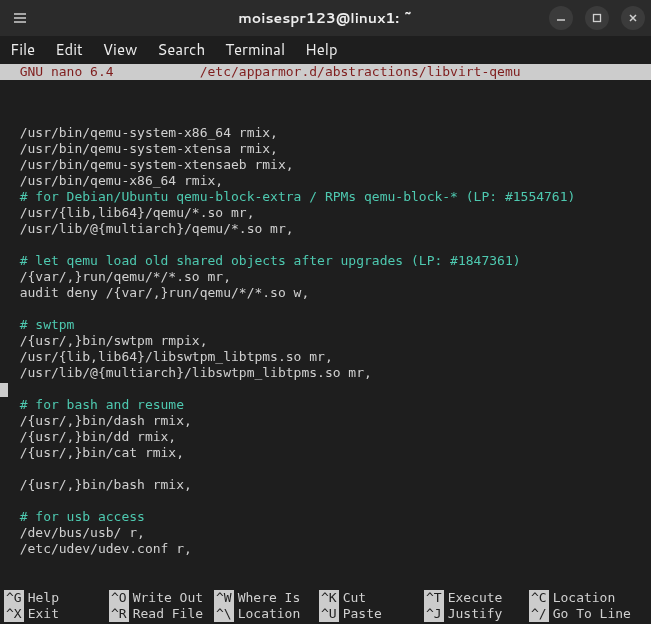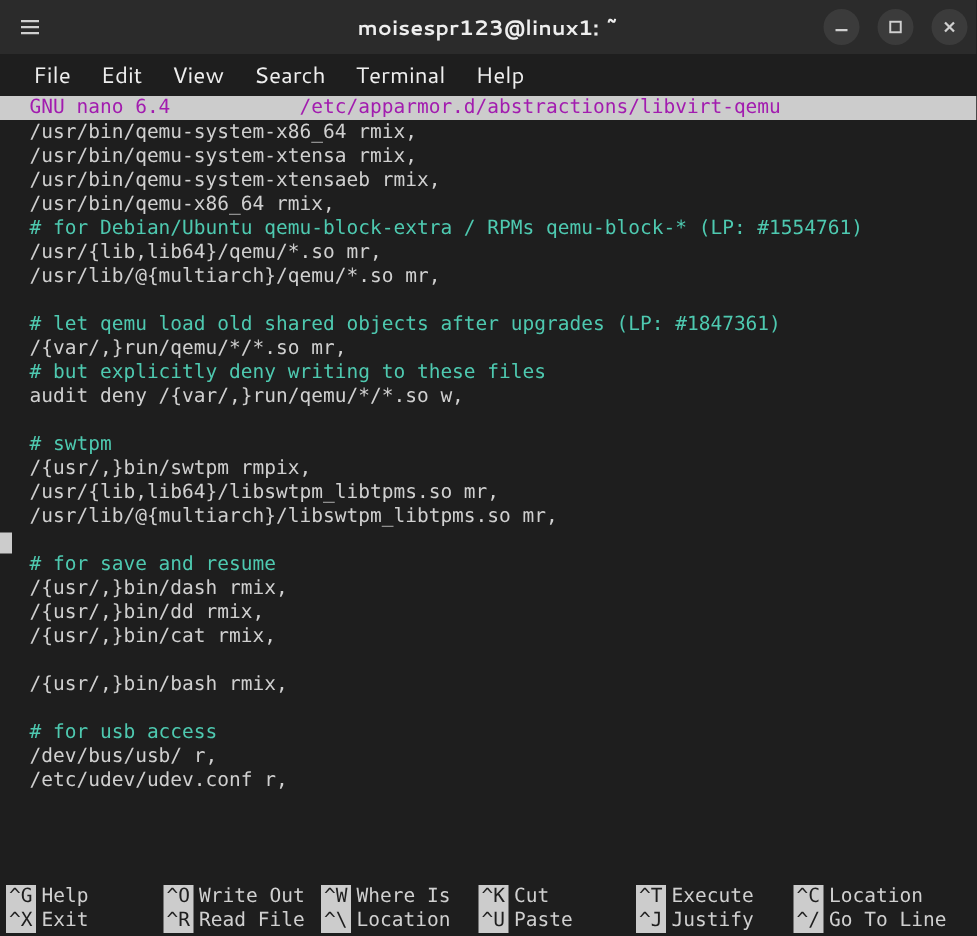--- a/index.html
+++ b/index.html
@@ -55,44 +55,45 @@
     align-items: center;
     justify-content: center;
     color: #d0d0d0;
   }
   .winbtn svg { width: 10px; height: 10px; }
   .menubar {
     height: 28px;
     background: #1e1e1e;
     display: flex;
     align-items: center;
-    padding: 0 12px;
+    padding: 0 0;
     gap: 0;
     font-family: Cantarell, sans-serif;
     font-size: 15px;
     color: #eeeeee;
     border-bottom: 1px solid #1e1e1e;
   }
   .menuitem {
     padding: 3px 10px;
     border-radius: 4px;
   }
   .headerline {
     background: #cccccc;
-    color: #a21caf;
+    color: #7f1d1d;
     height: 16px;
     line-height: 16px;
     padding: 0 4px;
     white-space: pre;
     font-size: 13px;
   }
   .editor {
     padding: 1px 4px;
     line-height: 16px;
     font-size: 13px;
+    margin-top: 44px;
   }
   .line { white-space: pre; height: 16px; }
   .comment { color: #4ec9b0; }
   .normal { color: #d0d0d0; }
   .cursor {
     display: inline-block;
     width: 8px;
     height: 14px;
     background: #cccccc;
     vertical-align: bottom;
@@ -170,29 +171,28 @@
     <div class="line"><span class="normal">  /usr/bin/qemu-system-x86_64 rmix,</span></div>
     <div class="line"><span class="normal">  /usr/bin/qemu-system-xtensa rmix,</span></div>
     <div class="line"><span class="normal">  /usr/bin/qemu-system-xtensaeb rmix,</span></div>
     <div class="line"><span class="normal">  /usr/bin/qemu-x86_64 rmix,</span></div>
     <div class="line"><span class="comment">  # for Debian/Ubuntu qemu-block-extra / RPMs qemu-block-* (LP: #1554761)</span></div>
     <div class="line"><span class="normal">  /usr/{lib,lib64}/qemu/*.so mr,</span></div>
     <div class="line"><span class="normal">  /usr/lib/@{multiarch}/qemu/*.so mr,</span></div>
     <div class="line">&nbsp;</div>
     <div class="line"><span class="comment">  # let qemu load old shared objects after upgrades (LP: #1847361)</span></div>
     <div class="line"><span class="normal">  /{var/,}run/qemu/*/*.so mr,</span></div>
-    <div class="line"><span class="comment">  # but explicitly deny writing to these files</span></div>
     <div class="line"><span class="normal">  audit deny /{var/,}run/qemu/*/*.so w,</span></div>
     <div class="line">&nbsp;</div>
     <div class="line"><span class="comment">  # swtpm</span></div>
     <div class="line"><span class="normal">  /{usr/,}bin/swtpm rmpix,</span></div>
     <div class="line"><span class="normal">  /usr/{lib,lib64}/libswtpm_libtpms.so mr,</span></div>
     <div class="line"><span class="normal">  /usr/lib/@{multiarch}/libswtpm_libtpms.so mr,</span></div>
     <div class="line"><span class="cursor"></span></div>
-    <div class="line"><span class="comment">  # for save and resume</span></div>
+    <div class="line"><span class="comment">  # for bash and resume</span></div>
     <div class="line"><span class="normal">  /{usr/,}bin/dash rmix,</span></div>
     <div class="line"><span class="normal">  /{usr/,}bin/dd rmix,</span></div>
     <div class="line"><span class="normal">  /{usr/,}bin/cat rmix,</span></div>
     <div class="line">&nbsp;</div>
     <div class="line"><span class="normal">  /{usr/,}bin/bash rmix,</span></div>
     <div class="line">&nbsp;</div>
     <div class="line"><span class="comment">  # for usb access</span></div>
     <div class="line"><span class="normal">  /dev/bus/usb/ r,</span></div>
     <div class="line"><span class="normal">  /etc/udev/udev.conf r,</span></div>
   </div>

